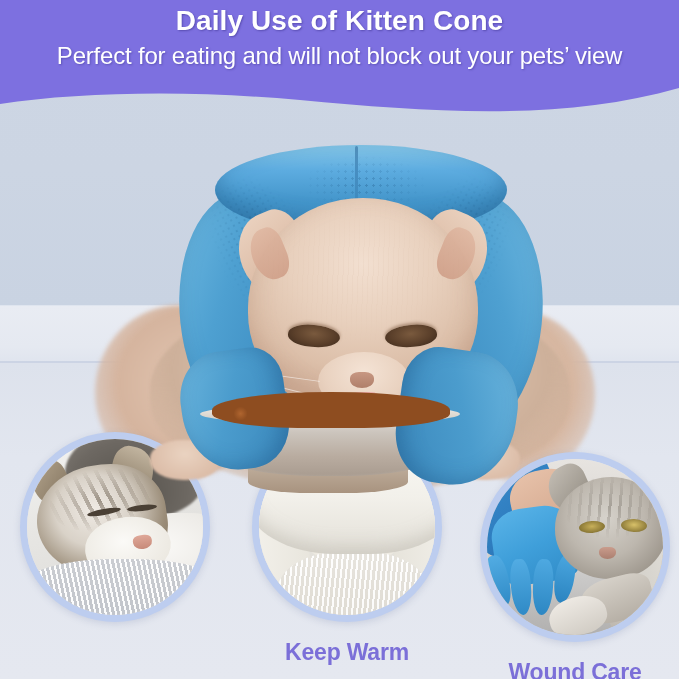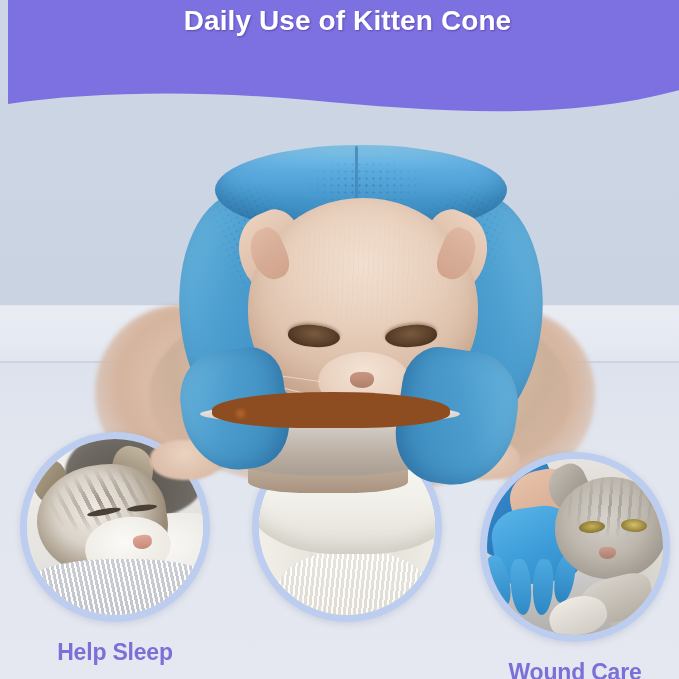--- a/index.html
+++ b/index.html
@@ -24,21 +24,21 @@
     background:linear-gradient(180deg,#e9ecf3 0%,#e5e9f1 70%,#dfe4ee 100%);
   }
   .wall-line-a{position:absolute;left:0;top:305px;width:679px;height:2px;background:#dfe5ef;}
   .wall-line-b{position:absolute;left:0;top:361px;width:679px;height:2px;background:#c6cee0;opacity:.75;}
   .floor{
     position:absolute;left:0;top:363px;width:679px;height:316px;
     background:linear-gradient(180deg,#dde2ec 0%,#e2e6ef 30%,#e5e8f0 100%);
   }
 
   
-  .banner{position:absolute;left:8px;top:0;width:567px;height:120px;}
+  .banner{position:absolute;left:0;top:0;width:567px;height:120px;}
   .banner svg{display:block;}
   .banner-text{
     position:absolute;left:0;top:0;width:679px;height:95px;
     text-align:center;
   }
   .title{
     margin:0;padding-top:5px;
     font-size:28px;font-weight:bold;color:#ffffff;
     letter-spacing:.1px;
     text-shadow:1px 1px 2px rgba(60,50,140,.55);
@@ -538,20 +538,21 @@
     <div class="bowl-rim"></div>
     <div class="kibble"></div>
   </div>
 
   <div class="banner">
     <svg width="679" height="120" viewBox="0 0 679 120" aria-hidden="true">
       <path d="M0,0 L679,0 L679,88 C560,122 430,112 300,100 C190,90 80,92 0,104 Z" fill="#7d70e0"></path>
     </svg>
     <div class="banner-text">
       <h1 class="title">Daily Use of Kitten Cone</h1>
+      <p class="subtitle">Perfect for eating and will not block out your pets’ view</p>
     </div>
   </div>
 
   <div class="features">
 
     <div class="feature" style="left:20px;top:432px;">
       <div class="circle">
         <div class="inner c1-bg">
           <div class="c1-dark"></div>
           <div class="c1-body"></div>
@@ -559,40 +560,40 @@
           <div class="c1-earr"></div>
           <div class="c1-head"></div>
           <div class="c1-stripe"></div>
           <div class="c1-muzzle"></div>
           <div class="c1-eye"></div>
           <div class="c1-eye2"></div>
           <div class="c1-nose"></div>
           <div class="c1-fluff"></div>
         </div>
       </div>
-      <div class="caption">Help Sleep</div>
     </div>
 
     <div class="feature" style="left:252px;top:432px;">
       <div class="circle">
         <div class="inner c2-bg">
           <div class="c2-hood-l"></div>
           <div class="c2-hood-r"></div>
           <div class="c2-head"></div>
           <div class="c2-patch-l"></div>
           <div class="c2-patch-r"></div>
           <div class="c2-eye-l"></div>
           <div class="c2-eye-r"></div>
           <div class="c2-pup-l"></div>
           <div class="c2-pup-r"></div>
           <div class="c2-nose"></div>
           <div class="c2-ruff"></div>
           <div class="c2-hood"></div>
         </div>
       </div>
+      <div class="caption">Keep Warm</div>
     </div>
 
     <div class="feature" style="left:480px;top:452px;">
       <div class="circle">
         <div class="inner c3-bg">
           <div class="c3-table"></div>
           <div class="c3-arm"></div>
           <div class="c3-skin"></div>
           <div class="c3-glove"></div>
           <div class="c3-f1"></div>

